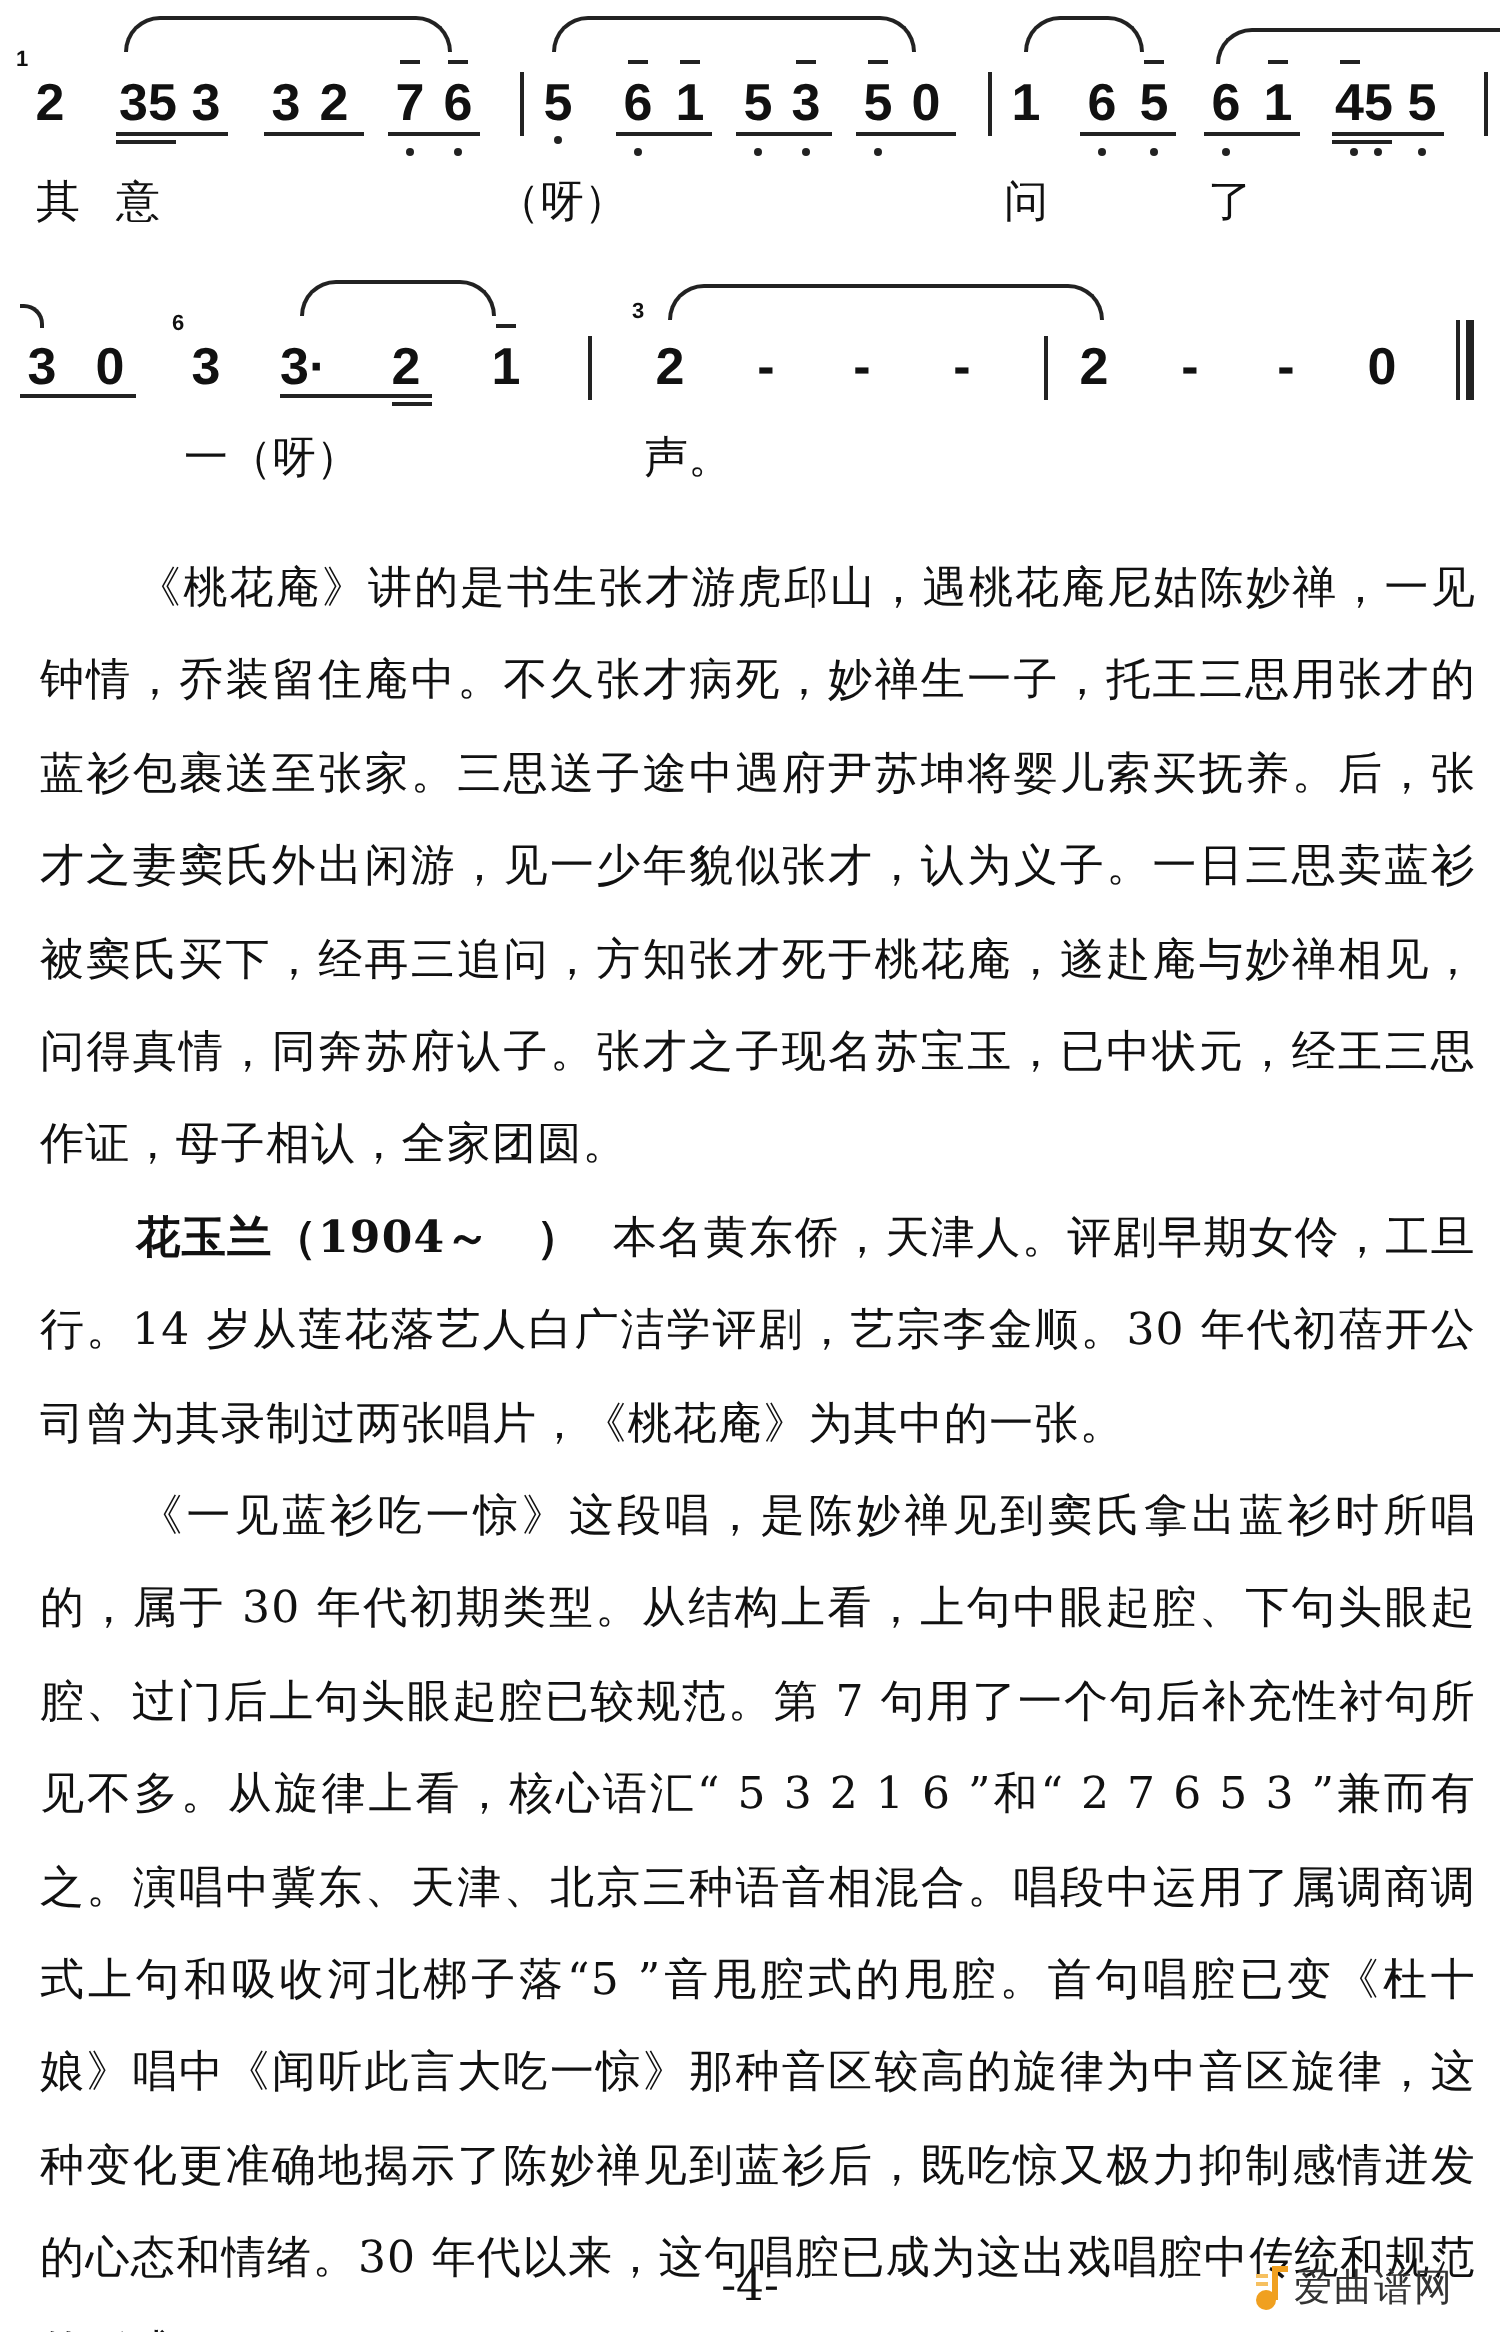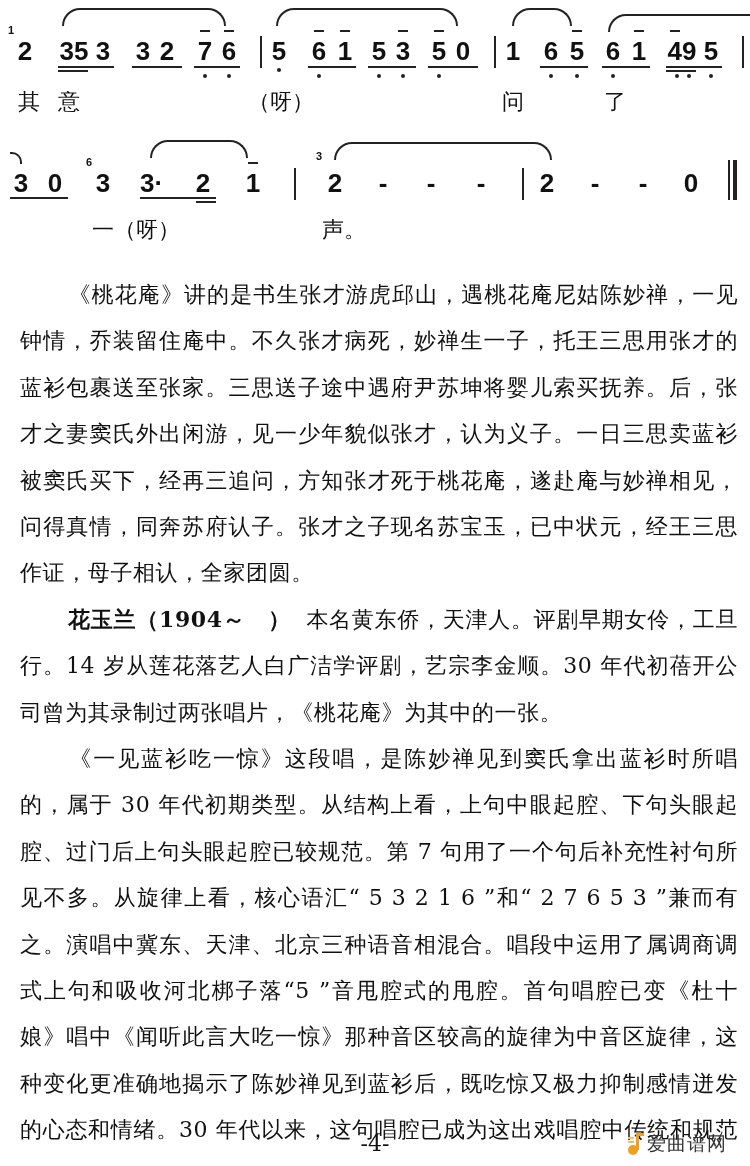--- a/index.html
+++ b/index.html
@@ -77,21 +77,21 @@
   <div class="hi" style="left:572px;top:30px;"></div>
   <div class="ul" style="left:540px;top:66px;width:48px;"></div>
   <div class="dot" style="left:549px;top:74px;"></div>
   <div class="dot" style="left:575px;top:74px;"></div>
   <div class="slur" style="left:608px;top:14px;width:140px;border-radius:22px 0 0 0;border-right:none;"></div>
   <span class="note" style="left:602px;top:38px;">6</span>
   <span class="note" style="left:628px;top:38px;">1</span>
   <div class="hi" style="left:634px;top:30px;"></div>
   <div class="ul" style="left:602px;top:66px;width:48px;"></div>
   <div class="dot" style="left:611px;top:74px;"></div>
-  <span class="note" style="left:666px;top:38px;width:32px;">49</span>
+  <span class="note" style="left:666px;top:38px;width:32px;">45</span>
   <div class="hi" style="left:670px;top:30px;"></div>
   <span class="note" style="left:700px;top:38px;">5</span>
   <div class="ul" style="left:666px;top:66px;width:56px;"></div>
   <div class="ul" style="left:666px;top:70px;width:30px;"></div>
   <div class="dot" style="left:675px;top:74px;"></div>
   <div class="dot" style="left:687px;top:74px;"></div>
   <div class="dot" style="left:709px;top:74px;"></div>
   <div class="bar" style="left:742px;top:36px;height:32px;"></div>
 
   <span class="lyric" style="left:18px;top:90px;">其</span>

